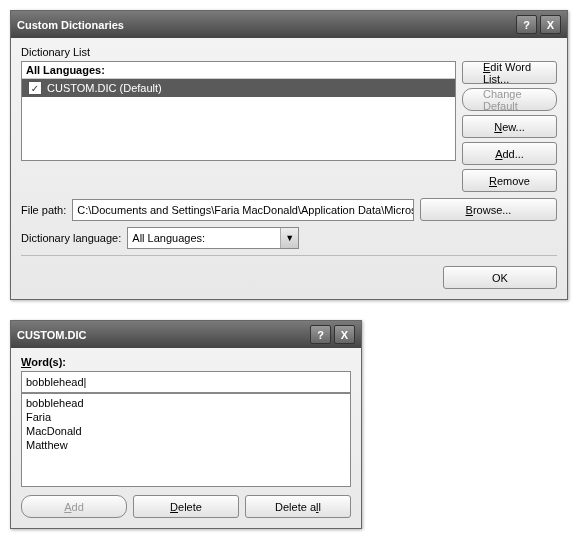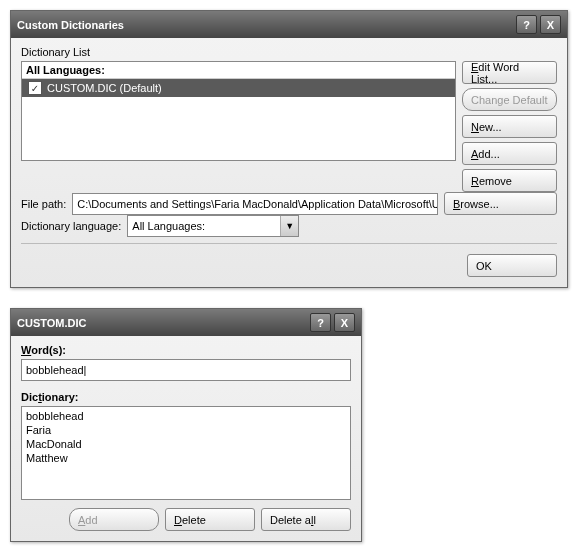--- a/index.html
+++ b/index.html
@@ -43,21 +43,21 @@
     font-family: Arial;
     cursor: pointer;
   }
   .body {
     padding: 8px 10px 10px;
   }
   .section-label {
     font-weight: normal;
     margin-bottom: 3px;
   }
-  .row { display: flex; align-items: center; gap: 6px; }
+  .row { display: flex; align-items: center; gap: 6px; margin-top: 6px; }
   .main-row { display: flex; gap: 6px; }
   .listbox {
     flex: 1;
     border: 1px solid #888;
     background: #fff;
     height: 98px;
     overflow: hidden;
   }
   .list-head {
     background: #fff;
@@ -92,21 +92,22 @@
   }
   .btn {
     height: 21px;
     border: 1px solid #888;
     border-radius: 3px;
     background: linear-gradient(#fdfdfd,#e2e2e2);
     font-size: 11px;
     cursor: pointer;
     display: flex;
     align-items: center;
-    padding: 0 8px;
+    justify-content: center;
+    padding: 0 20px;
   }
   .btn.disabled {
     color: #999;
     cursor: default;
     border-radius: 10px;
   }
   .textfield {
     flex: 1;
     height: 18px;
     border: 1px solid #888;
@@ -222,21 +223,20 @@
       <div class="titlebar-btn">X</div>
     </div>
   </div>
   <div class="body">
     <div class="section-label" style="font-weight:bold"><span class="underline-letter">W</span>ord(s):</div>
     <div class="textfield" style="height:18px;">
         <span>bobblehead</span>
         <span>|</span>
       </div>
 
-    <div class="section-label" style="margin-top:10px;font-weight:bold">Dic<span class="underline-letter">t</span>ionary:</div>
     <div class="wordlist">
       <div>bobblehead</div>
       <div>Faria</div>
       <div>MacDonald</div>
       <div>Matthew</div>
     </div>
 
     <div class="row3btn">
       <div class="btn disabled"><span class="underline-letter">A</span>dd</div>
       <div class="btn"><span class="underline-letter">D</span>elete</div>

